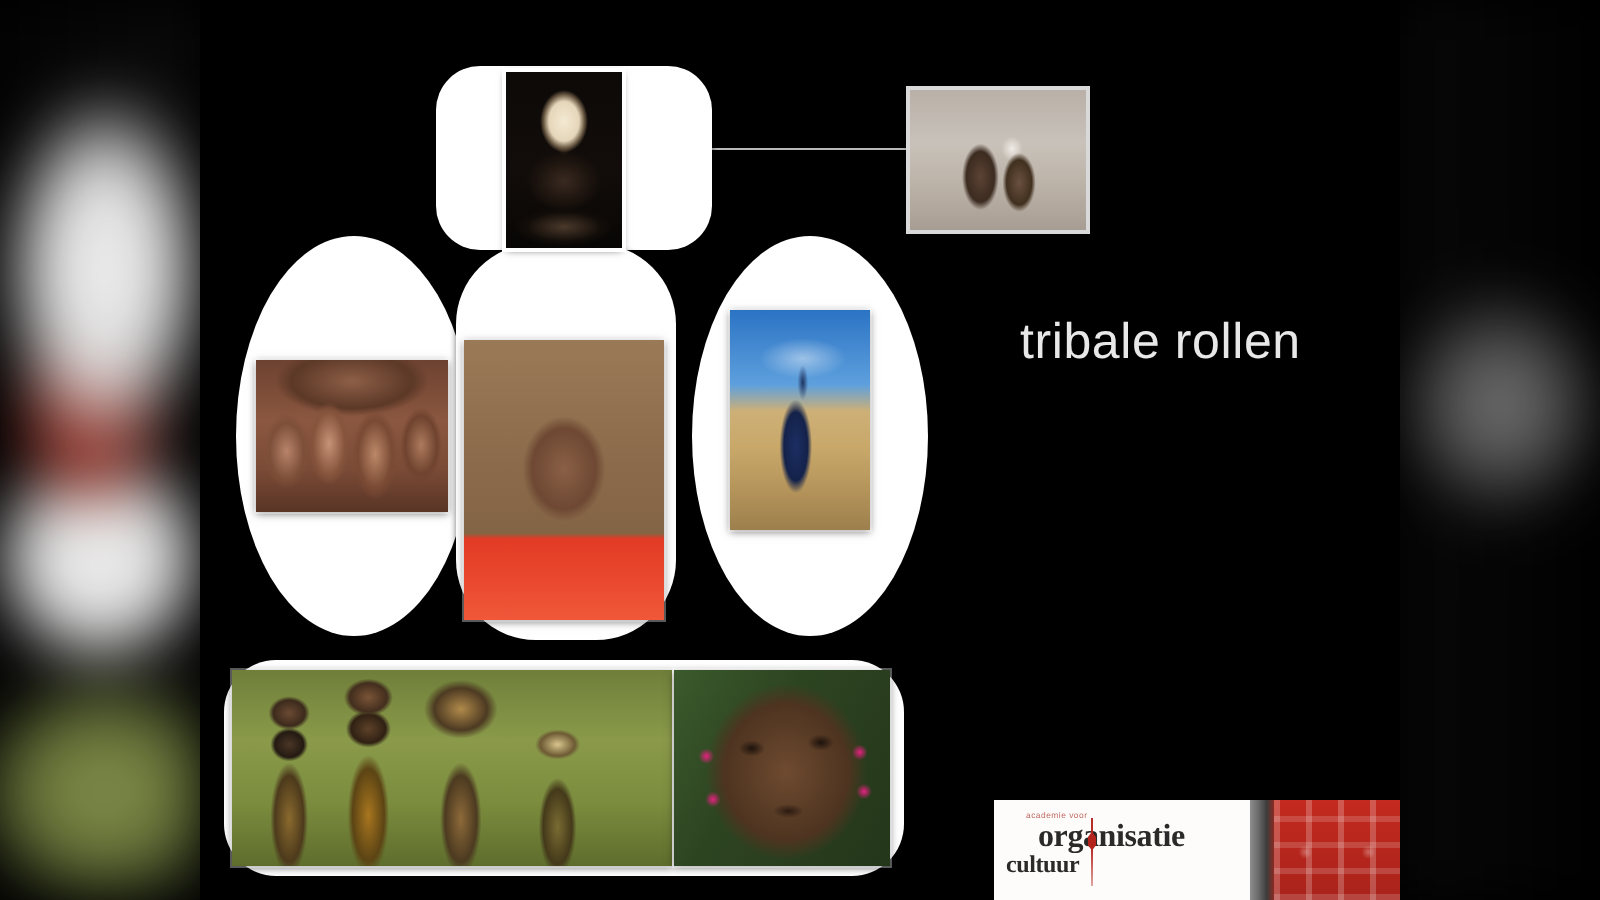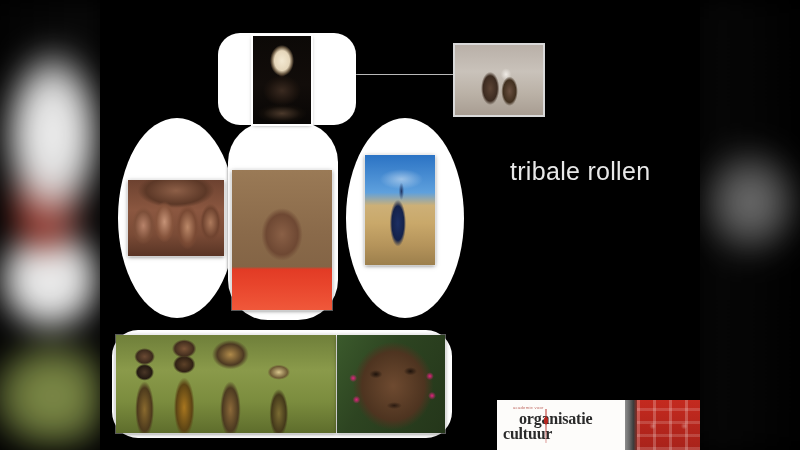--- a/index.html
+++ b/index.html
@@ -234,21 +234,21 @@
     font-size: 16px;
     font-weight: 700;
     color: #2a2a2a;
     white-space: nowrap;
     letter-spacing: -0.2px;
   }
   #logo-line2 {
     position: absolute;
     left: 6px; top: 25px;
     font-family: "Liberation Serif", serif;
-    font-size: 16px;
+    font-size: 12px;
     font-weight: 700;
     color: #2a2a2a;
     white-space: nowrap;
     letter-spacing: -0.2px;
   }
   
   #logo-mark {
     position: absolute;
     left: 47px;
     top: 9px;

